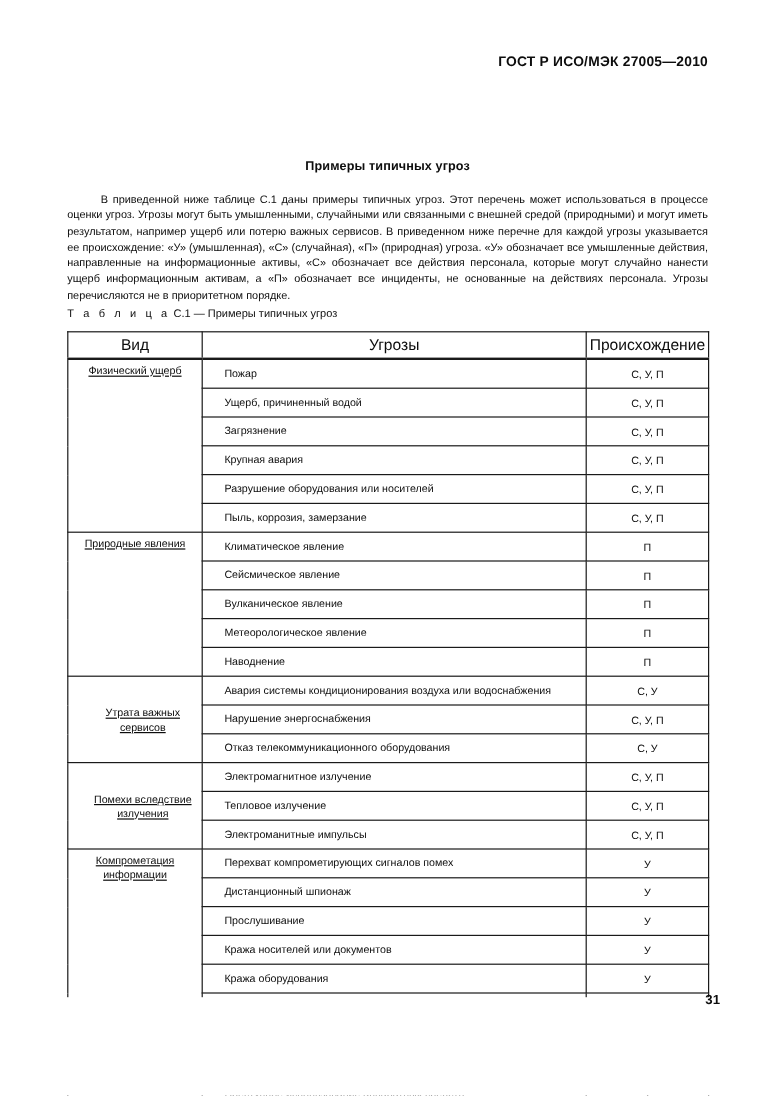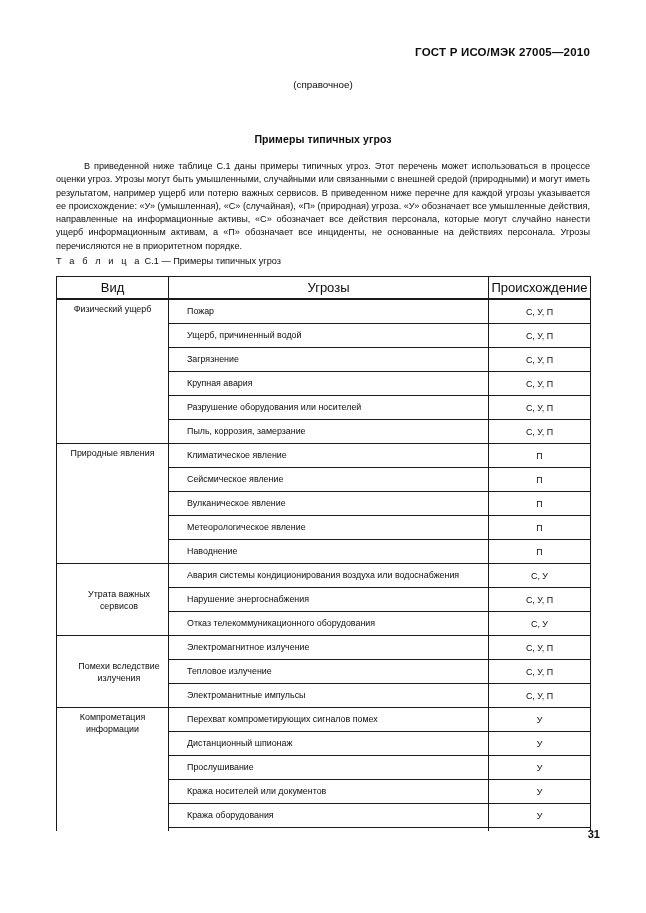--- a/index.html
+++ b/index.html
@@ -115,20 +115,21 @@
     font-weight: normal;
     font-size: 13px;
     text-align: center;
     border-bottom-width: 2px;
   }
   td.kind-cell {
     text-align: center;
     padding: 3px 4px;
     line-height: 12px;
     vertical-align: top;
+    text-decoration: underline;
   }
   td.kind-cell.mid { vertical-align: middle; padding-left: 17px; }
   td.threat-cell {
     padding: 4px 6px 4px 18px;
     line-height: 12.4px;
     text-align: left;
   }
   td.orig-cell {
     text-align: center;
     padding: 4px 2px;
@@ -157,21 +158,20 @@
   }
 </style>
 </head>
 <body>
 
 <div class="page">
 
   <div class="doc-header">ГОСТ Р ИСО/МЭК 27005—2010</div>
 
   <div class="annex-block">
-    <div class="annex-sub">(справочное)</div>
   </div>
 
   <div class="section-title">Примеры типичных угроз</div>
 
   <div class="intro">В приведенной ниже таблице С.1 даны примеры типичных угроз. Этот перечень может использоваться в процессе оценки угроз. Угрозы могут быть умышленными, случайными или связанными с внешней средой (природными) и могут иметь результатом, например ущерб или потерю важных сервисов. В приведенном ниже перечне для каждой угрозы указывается ее происхождение: «У» (умышленная), «С» (случайная), «П» (природная) угроза. «У» обозначает все умышленные действия, направленные на информационные активы, «С» обозначает все действия персонала, которые могут случайно нанести ущерб информационным активам, а «П» обозначает все инциденты, не основанные на действиях персонала. Угрозы перечисляются не в приоритетном порядке.</div>
 
   <div class="table-caption">
     <span class="cap-word">Т а б л и ц а</span><span>&nbsp;</span><span>С.1</span><span>&nbsp;</span><span>—</span><span>&nbsp;</span><span>Примеры типичных угроз</span>
   </div>
 

